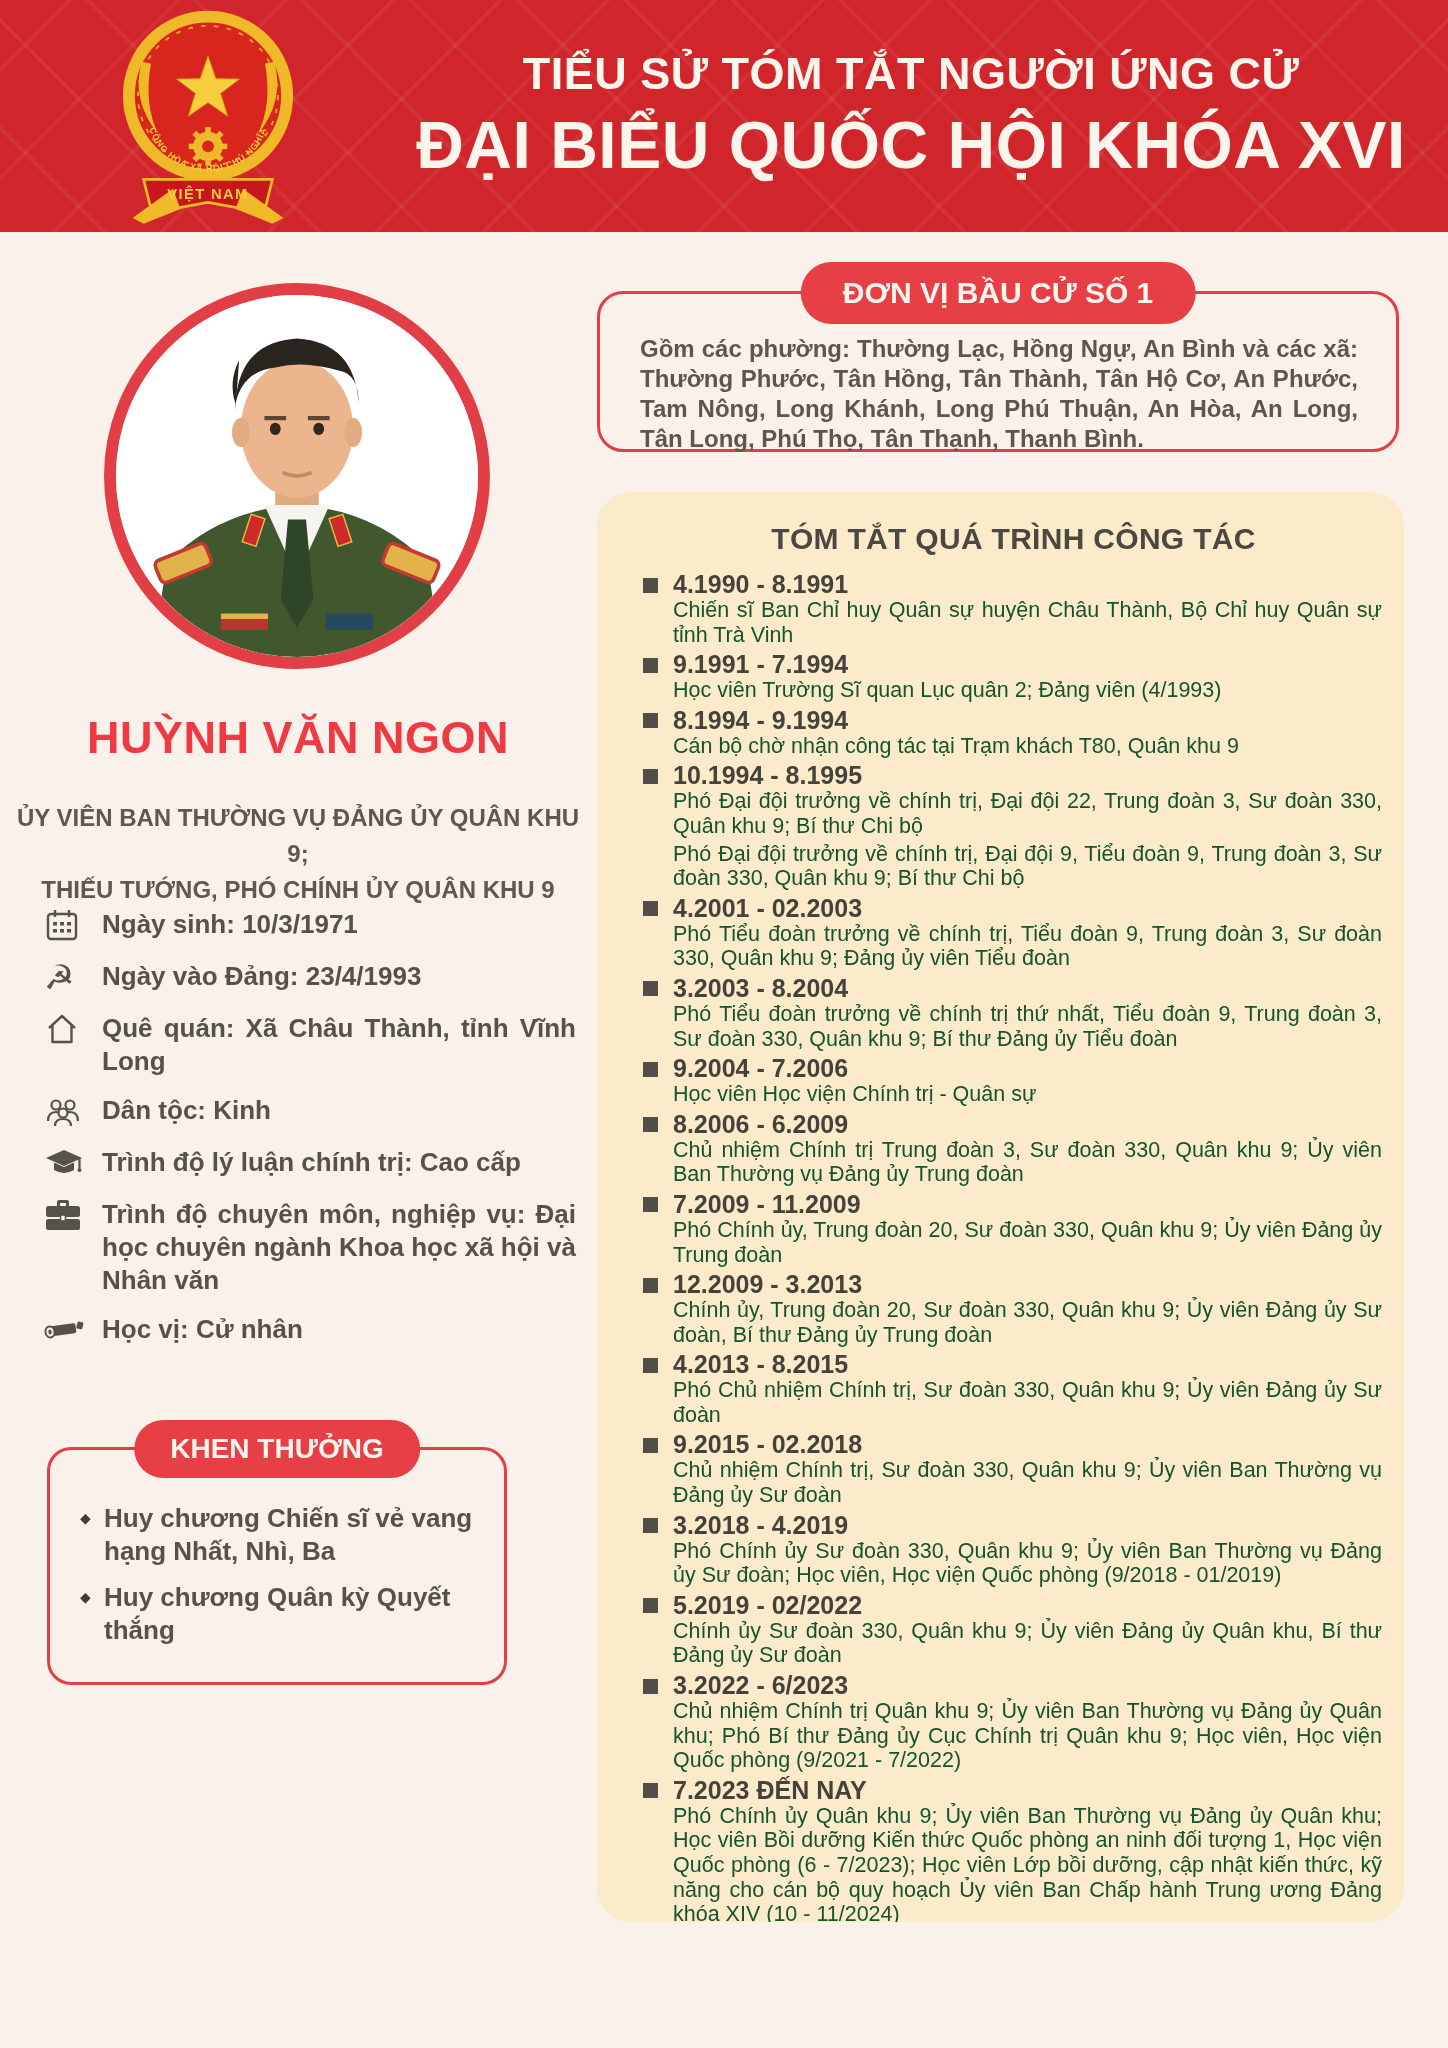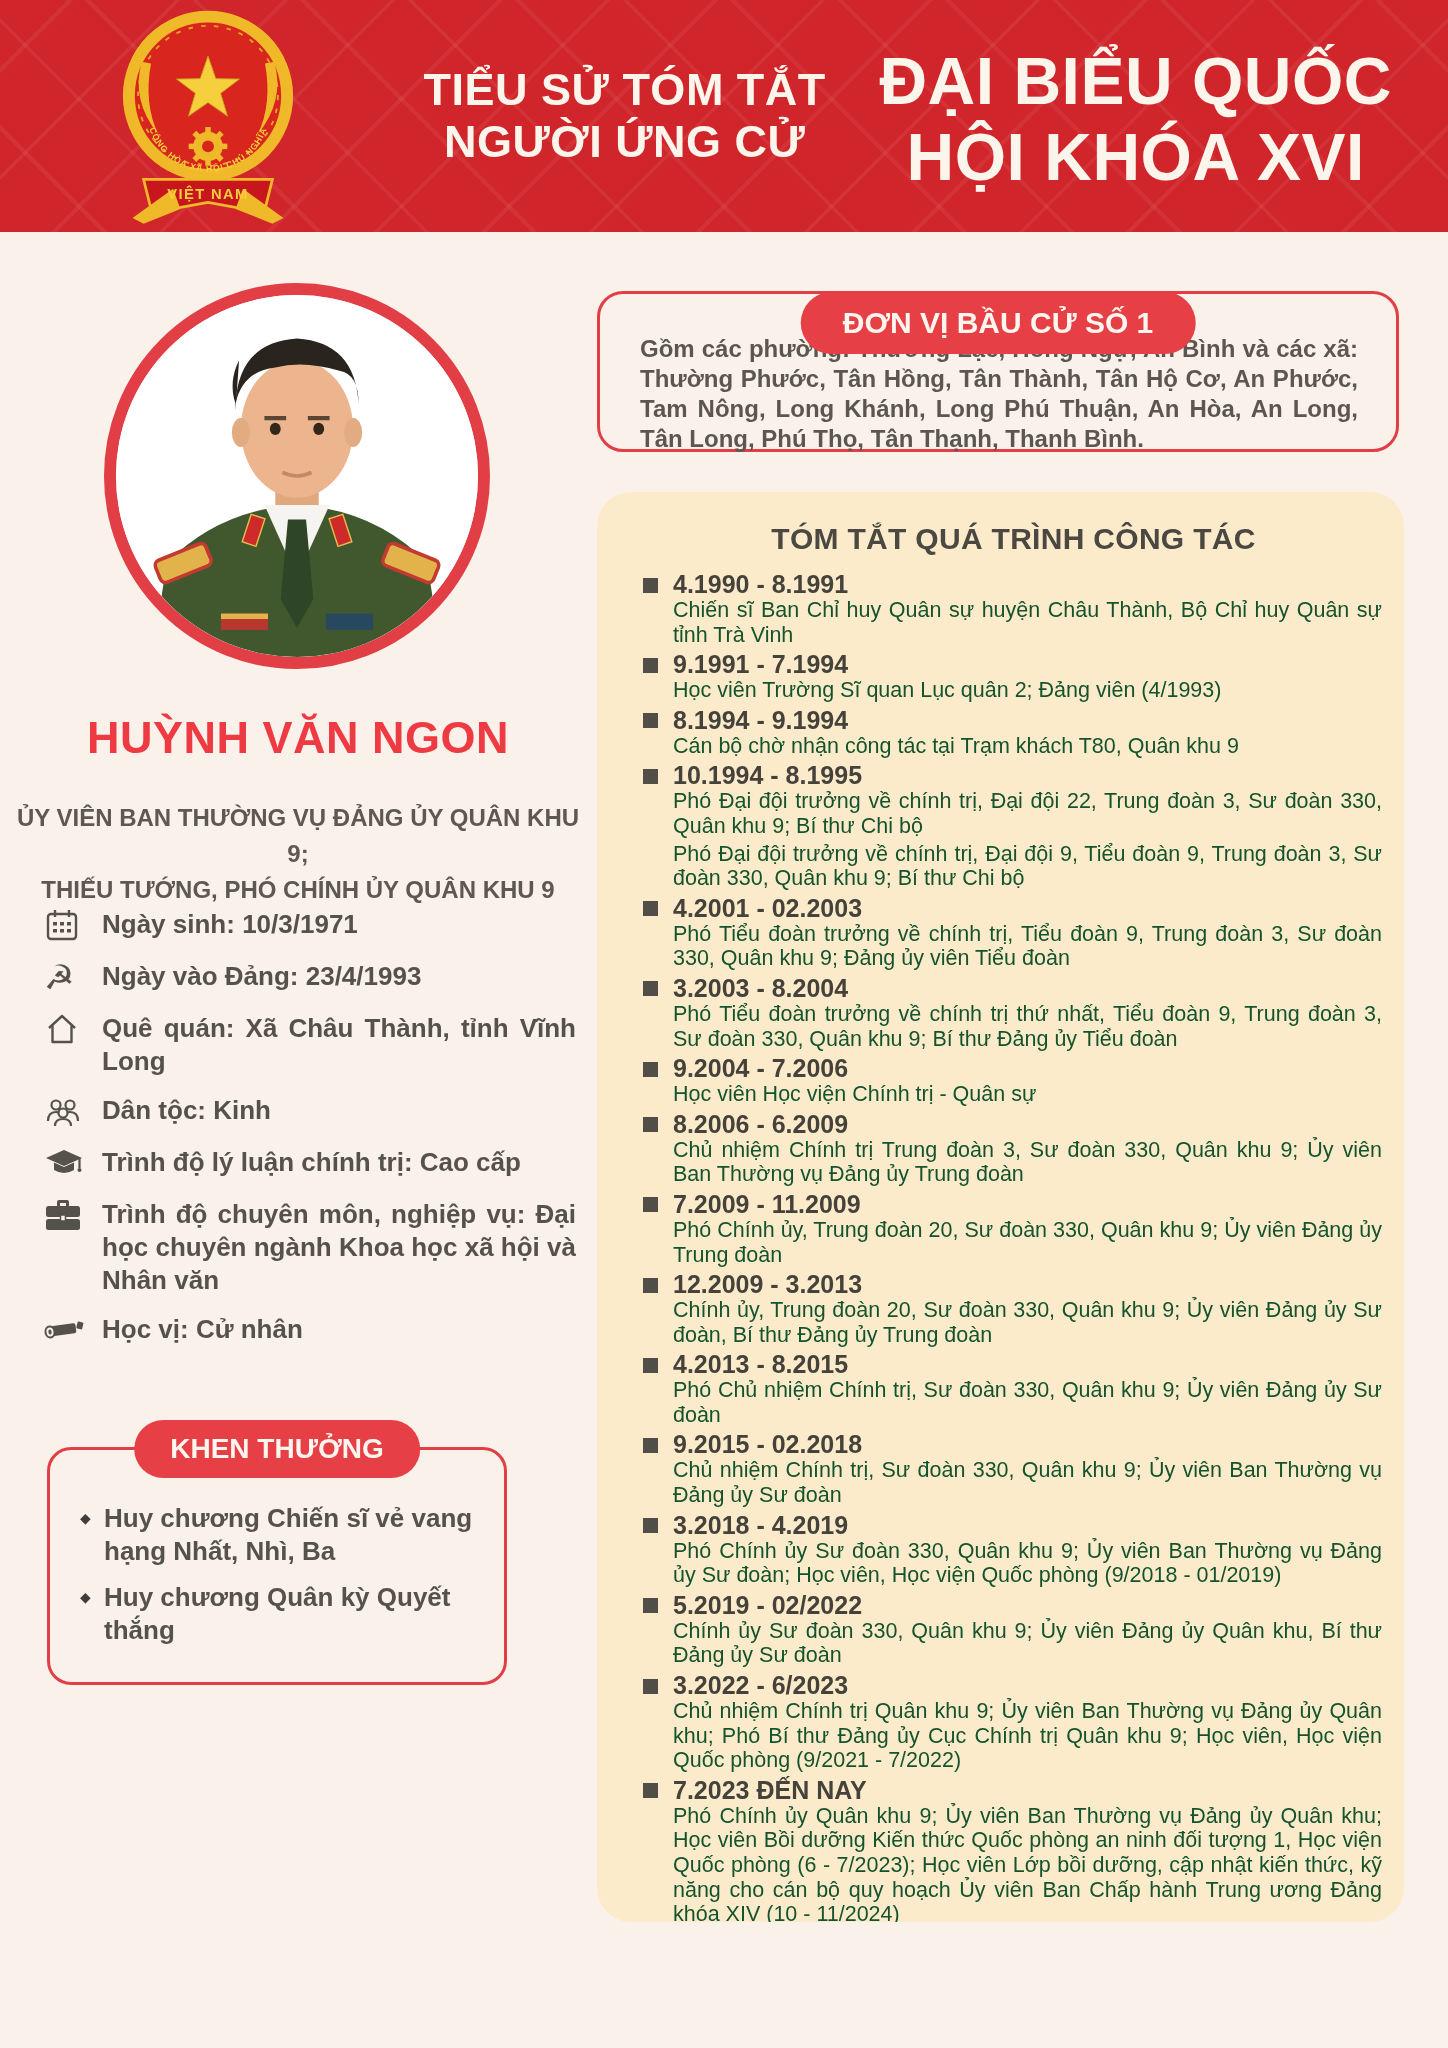--- a/index.html
+++ b/index.html
@@ -12,21 +12,21 @@
   
   .header {
     position:absolute; left:0; top:0; width:1448px; height:232px;
     background:
       repeating-linear-gradient(45deg, transparent 0 72px, rgba(255,255,255,.055) 72px 76px),
       repeating-linear-gradient(-45deg, transparent 0 72px, rgba(255,255,255,.055) 72px 76px),
       #d0262b;
   }
   .header-titles {
     position:absolute; left:400px; right:26px; top:0; height:232px;
-    display:flex; flex-direction:row; align-items:center; justify-content:center;
+    display:flex; flex-direction:column; align-items:center; justify-content:center;
     color:#fcf5ec; text-align:center;
   }
   .title-line1 { font-size:45px; font-weight:800; letter-spacing:.5px; line-height:1.15; }
   .title-line2 { font-size:66px; font-weight:800; letter-spacing:.5px; line-height:1.15; margin-top:8px; }
 
   
   .photo-ring {
     position:absolute; left:104px; top:283px; width:386px; height:386px;
     border:12px solid #e23e45; border-radius:50%; background:#fff; overflow:hidden;
   }
@@ -63,21 +63,21 @@
   .award-bullet { flex:0 0 24px; color:#3f3d39; font-size:14px; line-height:33px; }
   .award-bullet::before { content:"◆"; }
   .award-text { flex:1; color:#55524b; font-size:26px; font-weight:600; line-height:33px; }
 
   
   .electoral-box {
     position:absolute; left:597px; top:291px; width:802px; height:161px;
     border:3px solid #e23e45; border-radius:26px;
     padding:40px 38px 0 40px;
   }
-  .electoral-box .pill { top:-32px; height:62px; line-height:62px; padding:0 42px; font-size:30px;margin-top:30px; }
+  .electoral-box .pill { top:-32px; height:62px; line-height:62px; padding:0 42px; font-size:30px; }
   .electoral-text {
     color:#5b5750; font-size:24px; font-weight:700; line-height:30px; text-align:justify;
   }
 
   
   .career-card {
     position:absolute; left:597px; top:492px; width:807px; height:1430px;
     background:#fcebcb; border-radius:34px; overflow:hidden;
     padding:26px 20px 0 46px;
   }

